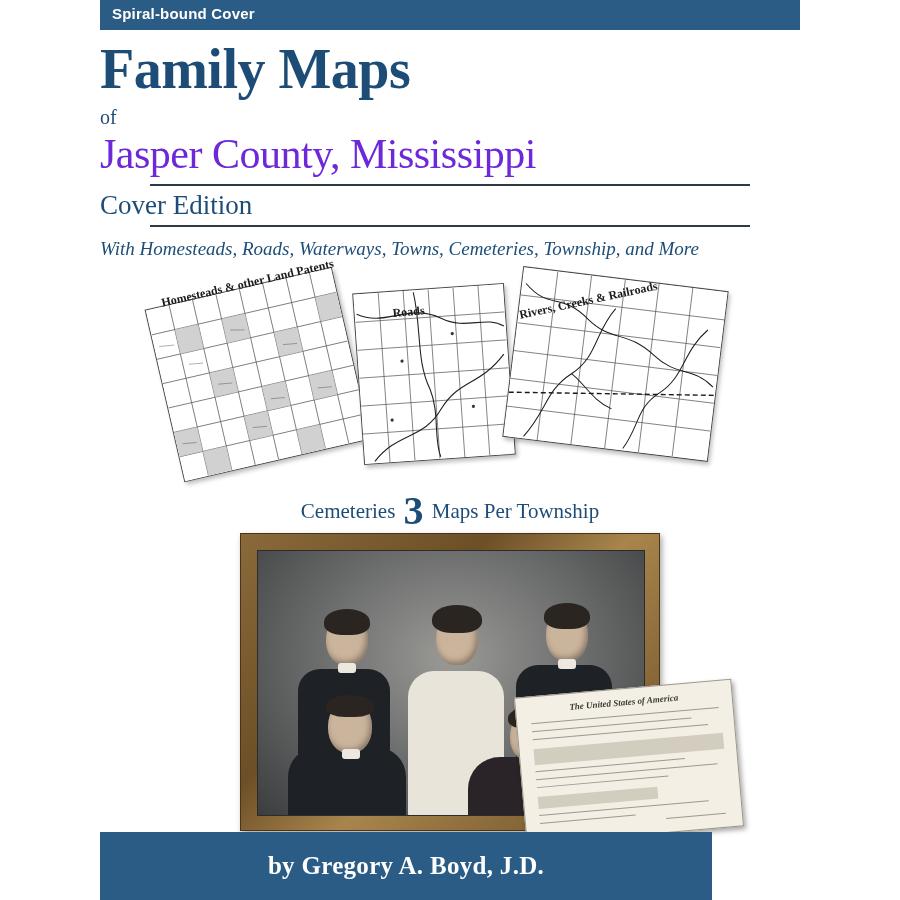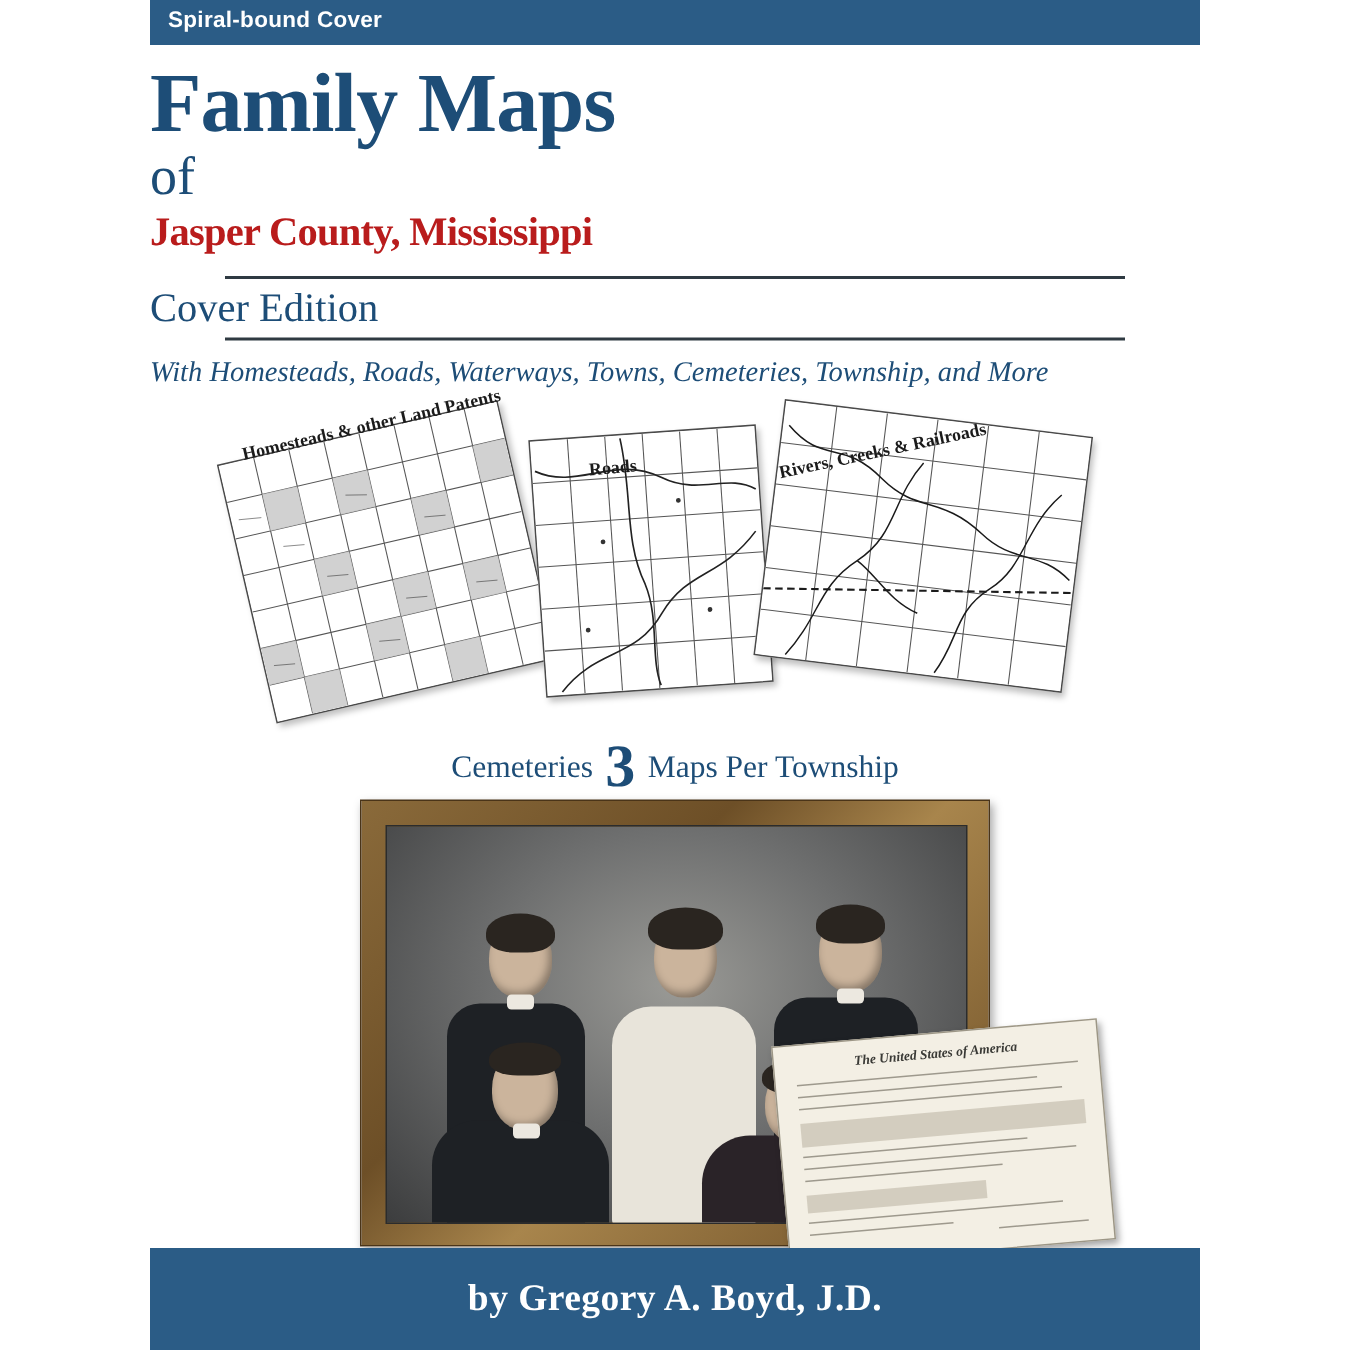--- a/index.html
+++ b/index.html
@@ -47,21 +47,21 @@
     font-family: "Liberation Sans", sans-serif;
     font-size: 15px;
     font-weight: bold;
     letter-spacing: 0.2px;
     color: #ffffff;
   }
   .bottom-band {
     position: absolute;
     left: 0;
     bottom: 0;
-    width: 700px;
+    width: 612px;
     height: 68px;
     background: #2b5c86;
     color: #ffffff;
     display: flex;
     align-items: center;
     justify-content: center;
   }
   .bottom-band .author {
     font-family: "Liberation Serif", serif;
     font-size: 25px;
@@ -81,31 +81,31 @@
   .title-main {
     font-family: "Liberation Serif", serif;
     font-weight: bold;
     font-size: 56px;
     line-height: 62px;
     color: #1d4d77;
     letter-spacing: -0.5px;
   }
   .title-of {
     font-family: "Liberation Serif", serif;
-    font-size: 36px;
+    font-size: 20px;
     line-height: 30px;
     color: #1d4d77;
     margin-top: 2px;
   }
   .title-sub {
     font-family: "Liberation Serif", serif;
-    font-weight: bold;
-    font-size: 27px;
+    font-weight: normal;
+    font-size: 42px;
     line-height: 48px;
-    color: #b91c1c;
+    color: #6d28d9;
     letter-spacing: -0.5px;
     margin-top: -2px;
   }
   .rule {
     width: 600px;
     height: 2px;
     background: #2f3a42;
     margin: 6px auto 0 auto;
   }
   .edition {

